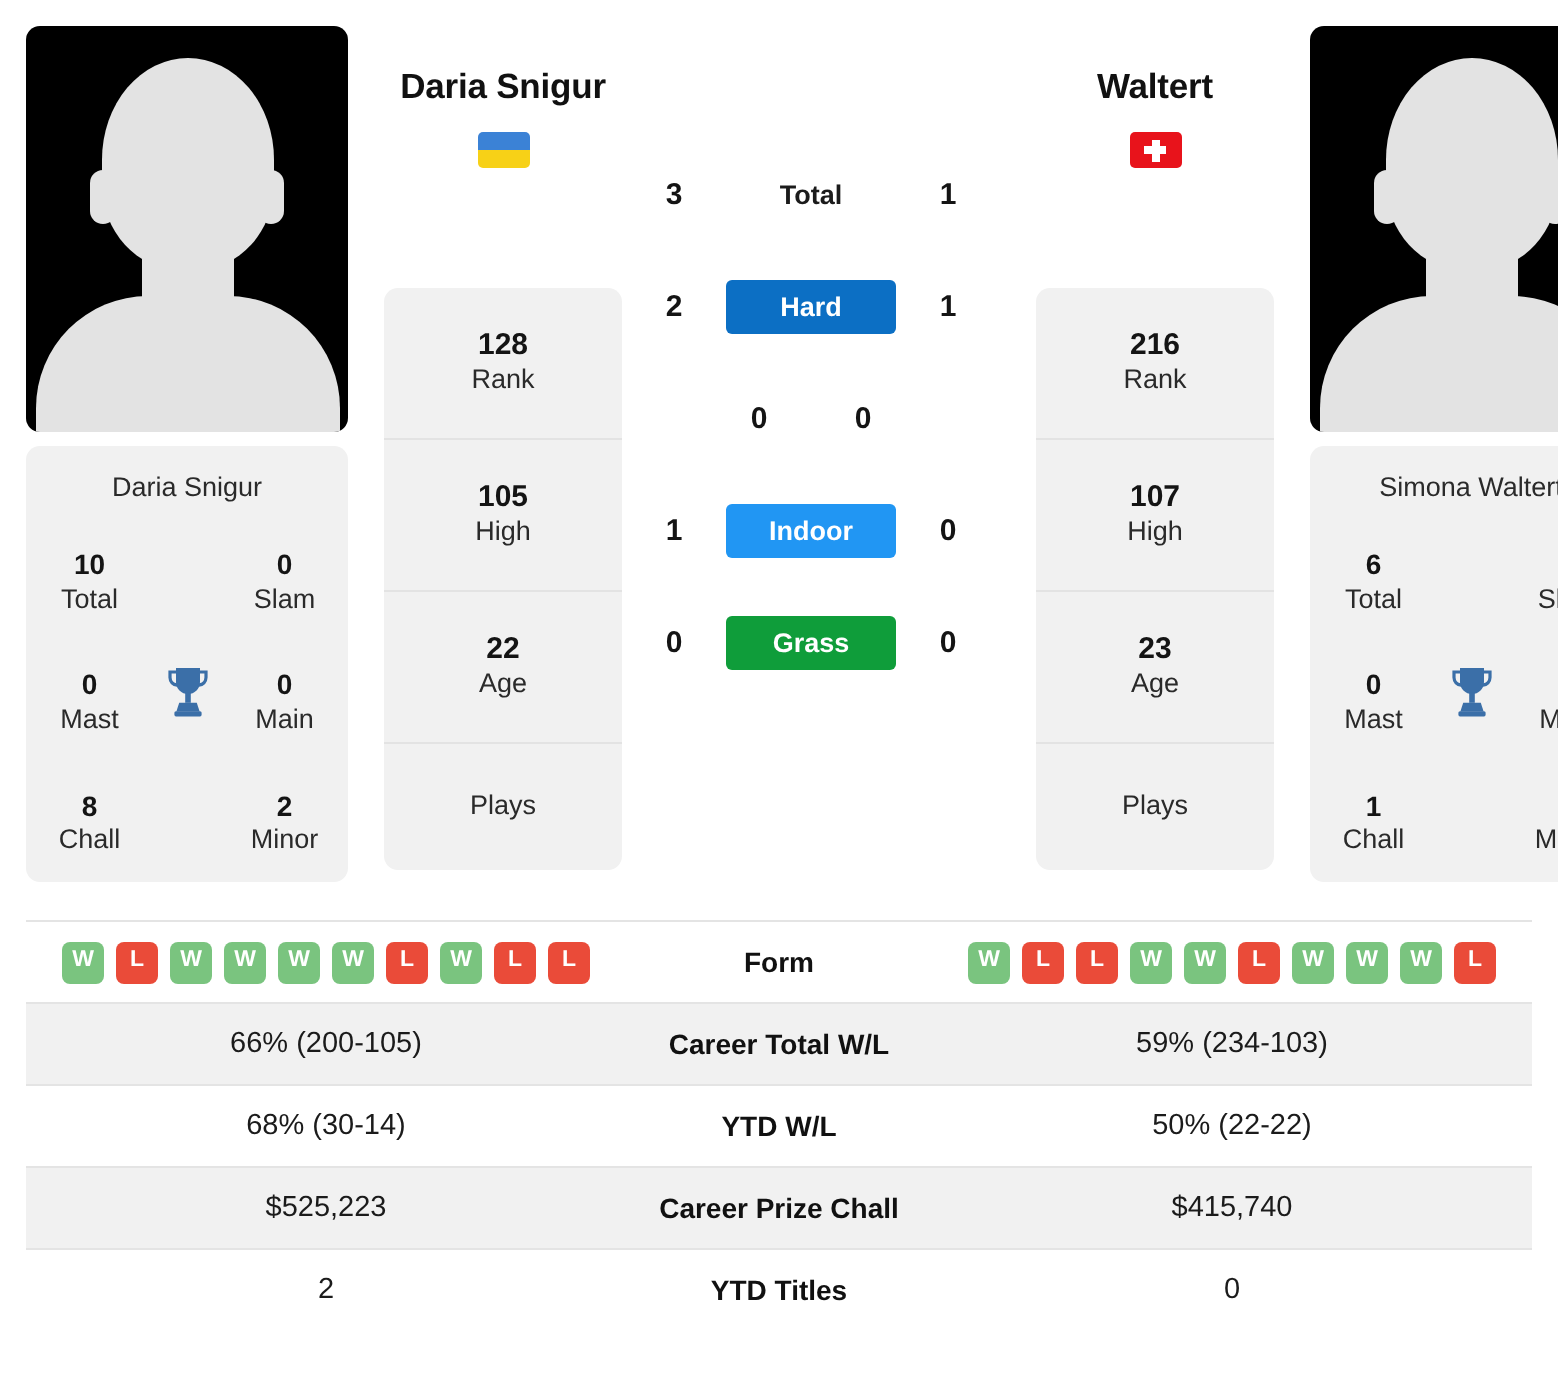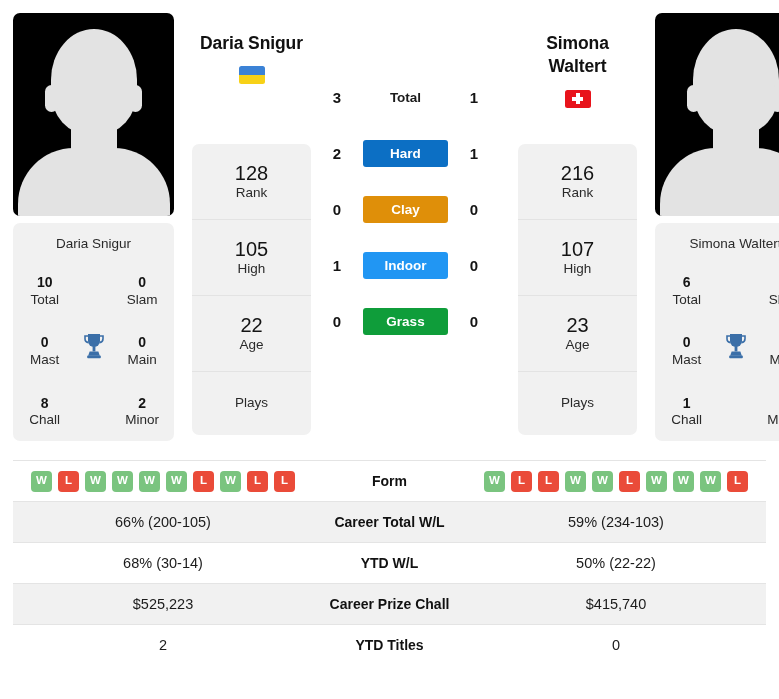--- a/index.html
+++ b/index.html
@@ -126,21 +126,21 @@
   .rank-cell {
     height: 76px;
     display: flex;
     flex-direction: column;
     justify-content: center;
     align-items: center;
     border-bottom: 1px solid #e3e3e3;
     line-height: 1.22;
   }
   .rank-cell:last-child { border-bottom: none; height: 63px; }
-  .rank-cell .num { font-size: 20px; font-weight: 400; color: #141414; }
+  .rank-cell .num { font-size: 15px; font-weight: 700; color: #141414; }
   .rank-cell .lbl { font-size: 13.5px; color: #2a2a2a; }
   .rank-cell.plays .lbl { font-size: 13.5px; }
 
   
   .center-col {
     flex: 1 1 auto;
     padding-top: 56px;
     display: flex;
     flex-direction: column;
   }
@@ -329,23 +329,20 @@
       <div class="surf-row">
         <div class="surf-score">2</div>
         <div class="surf-mid">
           <span class="surf-badge" id="badge-hard" style="background: rgb(12, 111, 196);">Hard</span>
         </div>
         <div class="surf-score">1</div>
       </div>
 
       <div class="surf-row">
         <div class="surf-score">0</div>
-        <div class="surf-mid">
-          <span class="surf-badge" id="badge-clay" style="background: rgb(223, 143, 9);">Clay</span>
-        </div>
         <div class="surf-score">0</div>
       </div>
 
       <div class="surf-row">
         <div class="surf-score">1</div>
         <div class="surf-mid">
           <span class="surf-badge" id="badge-indoor" style="background: rgb(33, 150, 243);">Indoor</span>
         </div>
         <div class="surf-score">0</div>
       </div>
@@ -355,21 +352,20 @@
         <div class="surf-mid">
           <span class="surf-badge" id="badge-grass" style="background: rgb(15, 157, 58);">Grass</span>
         </div>
         <div class="surf-score">0</div>
       </div>
 
     </div>
 
     <div class="ranks-col">
       <div class="name-block">
-        <div class="pname">Simona</div>
         <div class="pname">Waltert</div>
         <span class="flag">
           <span class="flag-ch-bg"></span>
             <span class="flag-ch-v"></span>
             <span class="flag-ch-h"></span>
         </span>
       </div>
       <div class="ranks-card">
         <div class="rank-cell">
           <span class="num">216</span>

